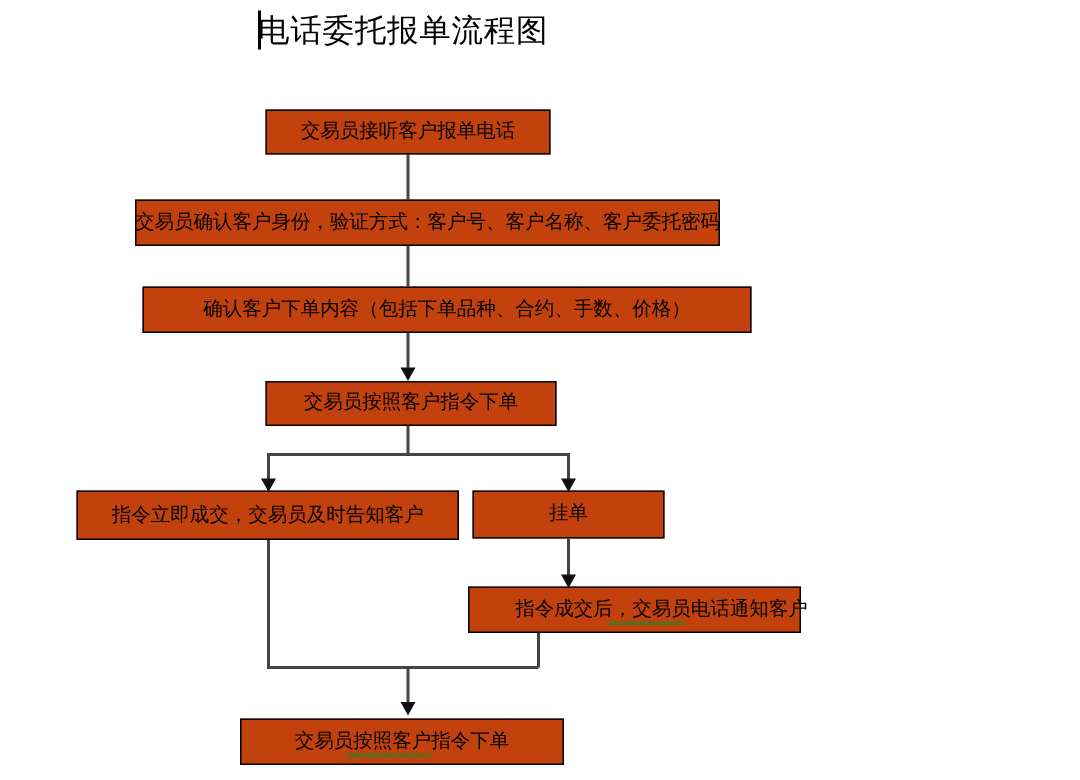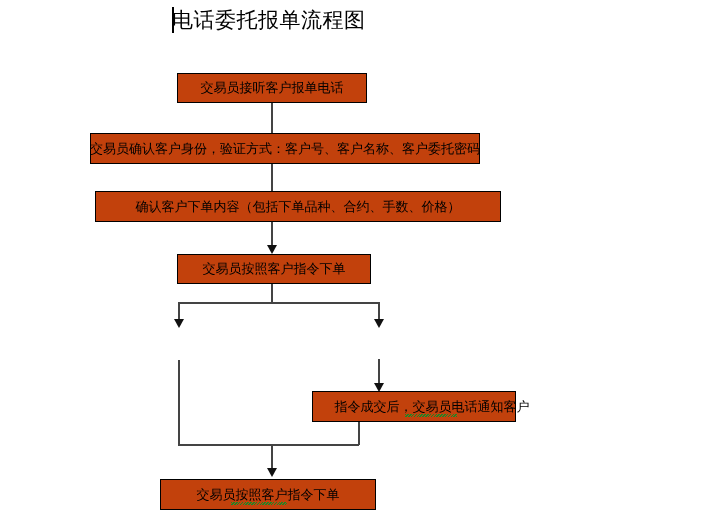--- a/index.html
+++ b/index.html
@@ -121,26 +121,32 @@
     <span class="txt">交易员按照客户指令下单</span>
   </div>
 
   <div class="vline" style="left:271px; top:284px; height:19px;"></div>
   <div class="hline" style="left:178px; top:302px; width:201px;"></div>
   <div class="vline" style="left:178px; top:302px; height:21px;"></div>
   <div class="arrowhead" style="left:174px; top:319px;"></div>
   <div class="vline" style="left:378px; top:302px; height:21px;"></div>
   <div class="arrowhead" style="left:374px; top:319px;"></div>
 
+  <div class="node" style="left:51px; top:327px; width:255px; height:33px;">
+    <span class="txt">指令立即成交，交易员及时告知客户</span>
+  </div>
 
+  <div class="node" style="left:315px; top:327px; width:128px; height:32px;">
+    <span class="txt">挂单</span>
+  </div>
 
   <div class="vline" style="left:378px; top:359px; height:27px;"></div>
   <div class="arrowhead" style="left:374px; top:383px;"></div>
 
-  <div class="node" style="left:312px; top:391px; width:204px; height:31px;padding-left:36px;">
+  <div class="node" style="left:312px; top:391px; width:222px; height:31px;padding-left:36px;">
     <span class="txt">指令成交后，交易员电话通知客户</span>
     <div class="squiggle" style="left:92px; top:22px; width:52px;"></div>
   </div>
 
   <div class="vline" style="left:178px; top:360px; height:85px;"></div>
   <div class="vline" style="left:358px; top:422px; height:23px;"></div>
   <div class="hline" style="left:178px; top:444px; width:181px;"></div>
   <div class="vline" style="left:271px; top:444px; height:28px;"></div>
   <div class="arrowhead" style="left:267px; top:468px;"></div>
 

